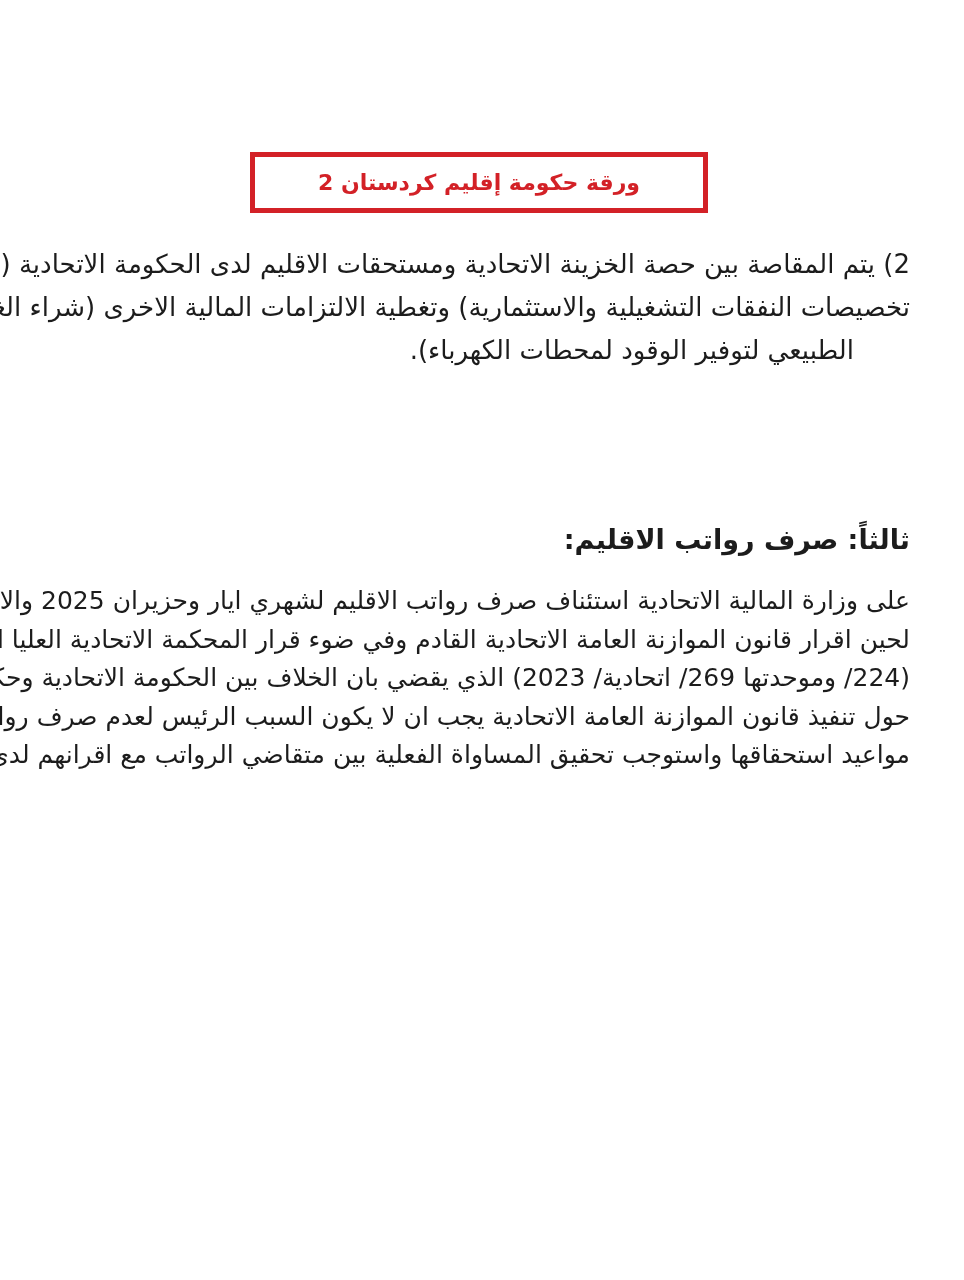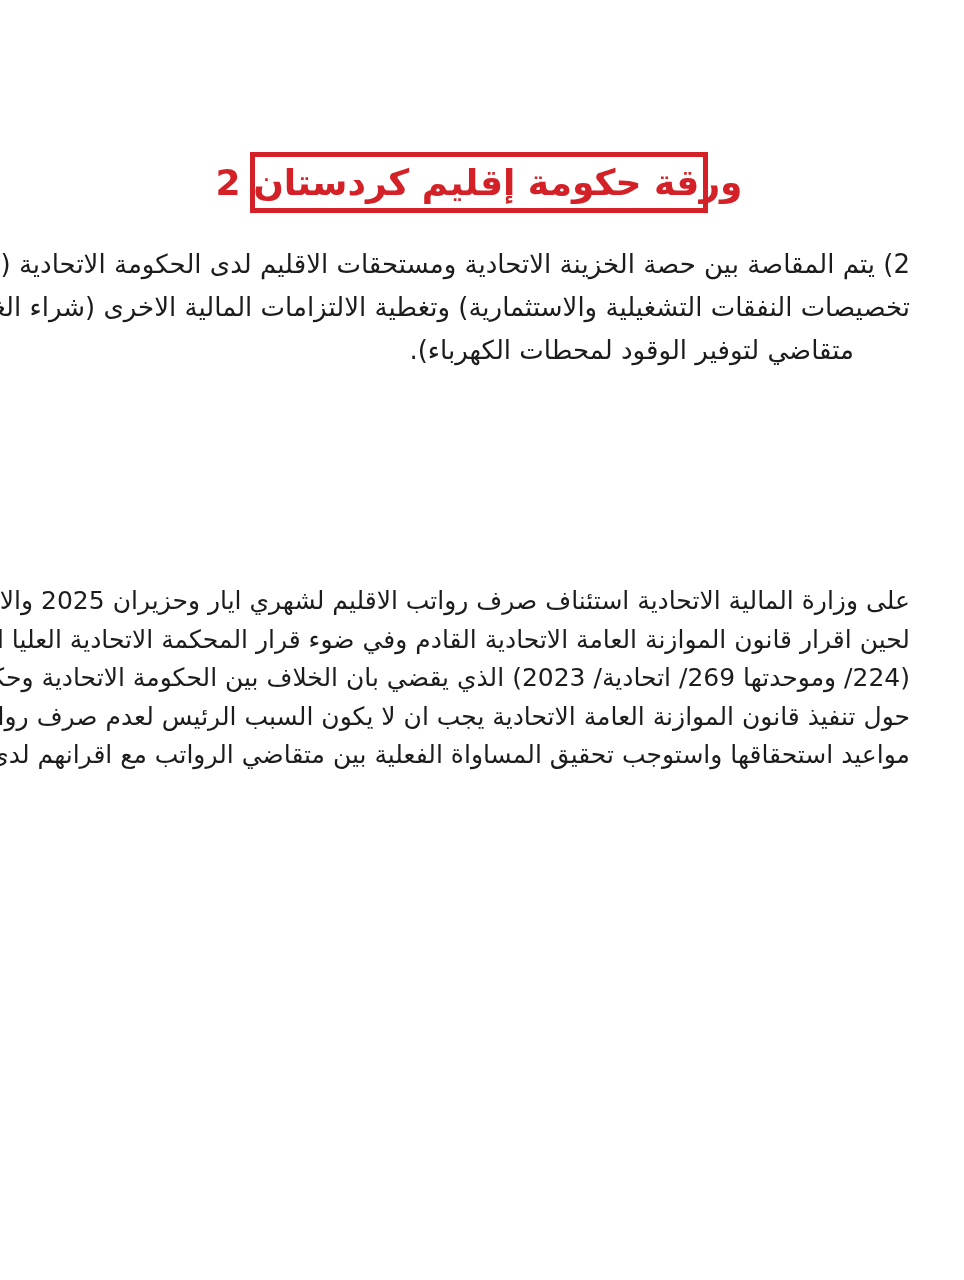--- a/index.html
+++ b/index.html
@@ -30,21 +30,21 @@
     border:5px solid var(--accent);
     box-sizing:border-box;
     display:flex;
     align-items:center;
     justify-content:center;
   }
   .title-text{
     direction:rtl;
     color:var(--accent);
     font-weight:bold;
-    font-size:36px;
+    font-size:22px;
     line-height:1;
     white-space:nowrap;
     font-family:"DejaVu Sans",sans-serif;
   }
   
   .para{
     position:absolute;
     left:52px;
     width:858px;
     direction:rtl;
@@ -99,23 +99,24 @@
 
 <div class="page">
 
   <div class="title-box">
     <span class="title-text">ورقة حكومة إقليم كردستان 2</span>
   </div>
 
   <div class="para" id="paragraph-settlement">
     <div class="line fill">2) يتم المقاصة بين حصة الخزينة الاتحادية ومستحقات الاقليم لدى الحكومة الاتحادية (من</div>
     <div class="line fill">تخصيصات النفقات التشغيلية والاستثمارية) وتغطية الالتزامات المالية الاخرى (شراء الغاز</div>
-    <div class="line end">متقاضي لتوفير الوقود لمحطات الكهرباء).</div>
+    <div class="line end">الطبيعي لتوفير الوقود لمحطات الكهرباء).</div>
   </div>
 
+  <div class="section-heading">ثالثاً: صرف رواتب الاقليم:</div>
 
   <div class="para" id="paragraph-salaries">
     <div class="line fill">على وزارة المالية الاتحادية استئناف صرف رواتب الاقليم لشهري ايار وحزيران 2025 والاشهر اللاحقة</div>
     <div class="line fill">لحين اقرار قانون الموازنة العامة الاتحادية القادم وفي ضوء قرار المحكمة الاتحادية العليا المرقم بالعدد</div>
     <div class="line fill">(224/ وموحدتها 269/ اتحادية/ 2023) الذي يقضي بان الخلاف بين الحكومة الاتحادية وحكومة الاقليم</div>
     <div class="line fill">حول تنفيذ قانون الموازنة العامة الاتحادية يجب ان لا يكون السبب الرئيس لعدم صرف رواتب الاقليم في</div>
     <div class="line fill">مواعيد استحقاقها واستوجب تحقيق المساواة الفعلية بين متقاضي الرواتب مع اقرانهم لدى الحكومة</div>
   </div>
 
 </div>

